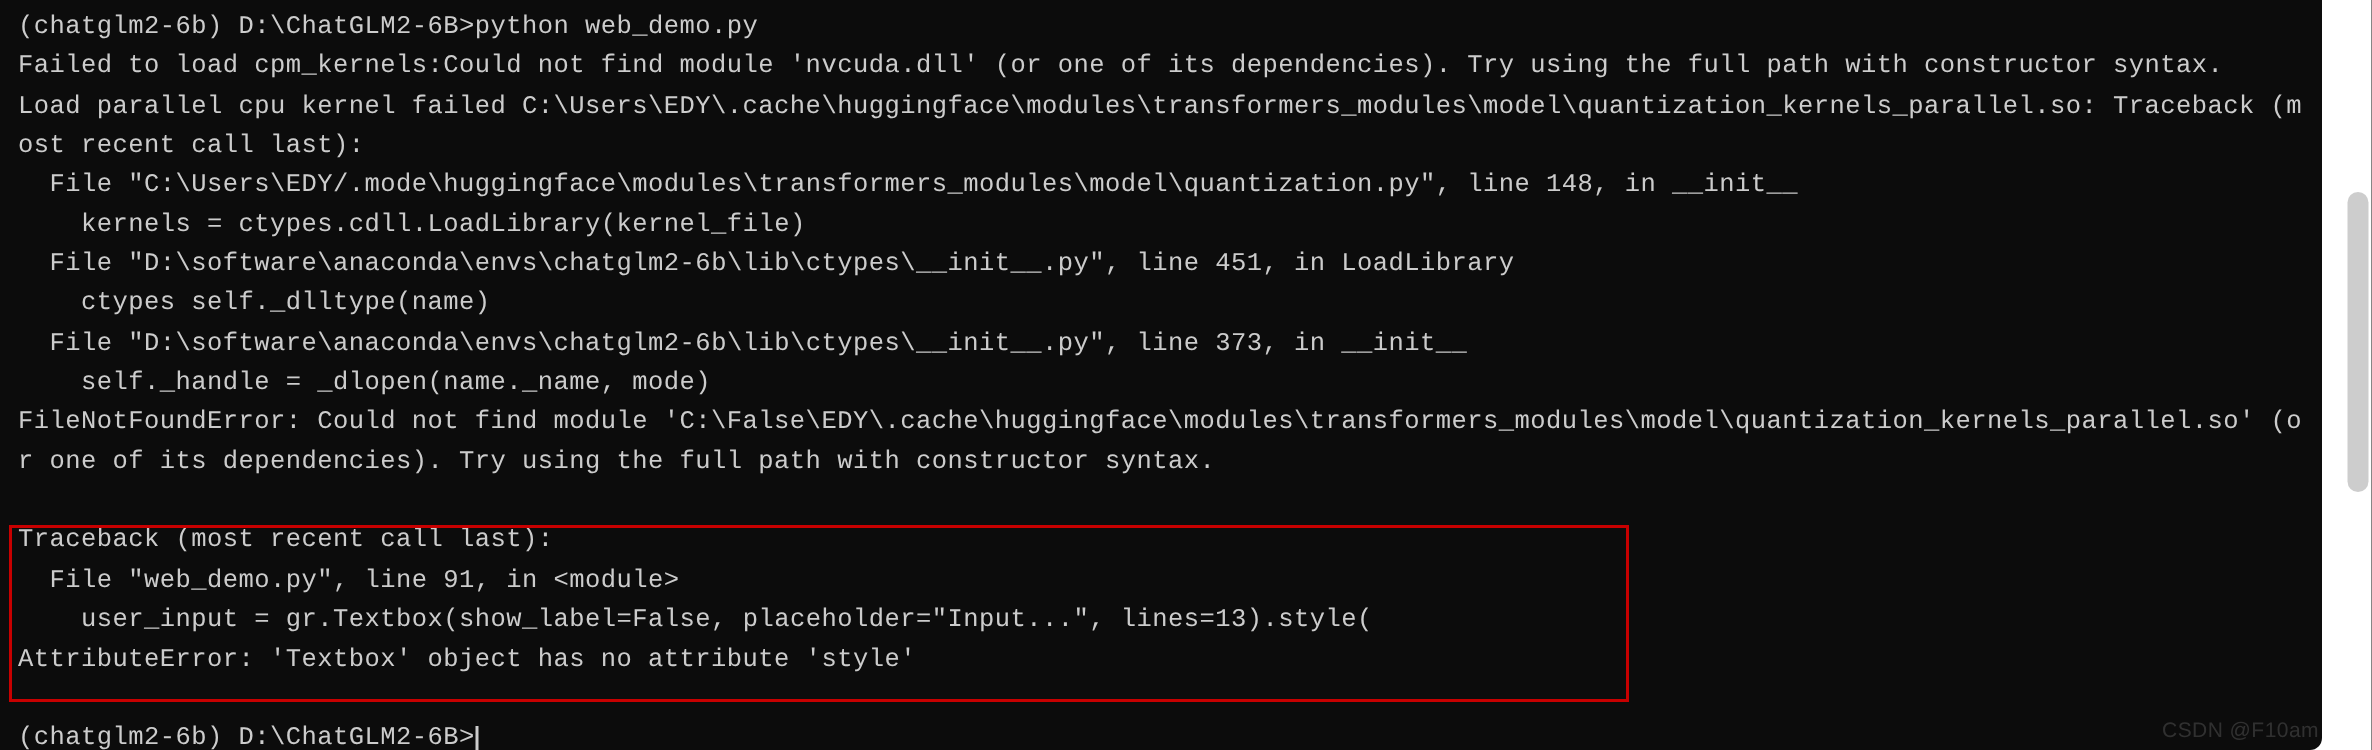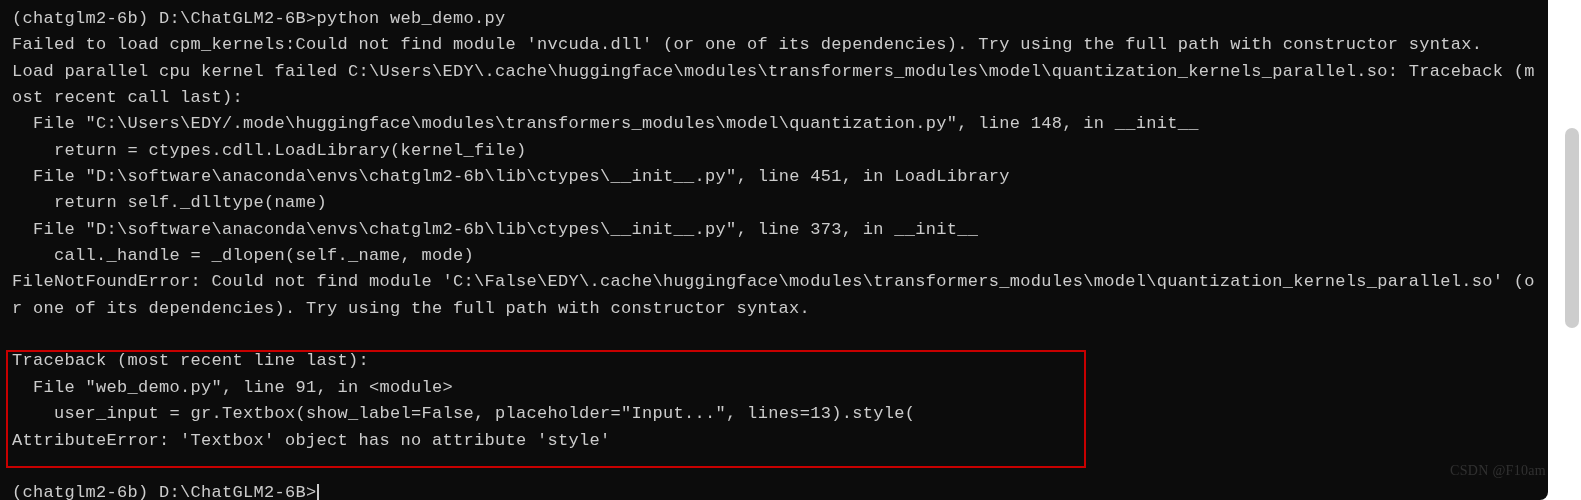--- a/index.html
+++ b/index.html
@@ -46,50 +46,50 @@
     right: 0;
     top: 128px;
     width: 14px;
     height: 200px;
     background: #cdcdcd;
     border-radius: 7px;
   }
   .watermark {
     position: absolute;
     right: 2px;
-    bottom: 18px;
+    bottom: 2px;
     color: #555;
     font-size: 14px;
-    font-family: Liberation Serif, serif;
+    font-family: Liberation Sans, sans-serif;
     opacity: 0.5;
   }
   .cursor {
     display: inline-block;
     width: 2px;
     height: 18px;
     background: #ccc;
     vertical-align: text-bottom;
   }
 </style>
 </head>
 <body>
 
 <div class="terminal">
   <pre><span>(chatglm2-6b) D:\ChatGLM2-6B&gt;python web_demo.py</span>
 <span>Failed to load cpm_kernels:Could not find module 'nvcuda.dll' (or one of its dependencies). Try using the full path with constructor syntax.</span>
 <span>Load parallel cpu kernel failed C:\Users\EDY\.cache\huggingface\modules\transformers_modules\model\quantization_kernels_parallel.so: Traceback (most recent call last):</span>
 <span>  File "C:\Users\EDY/.mode\huggingface\modules\transformers_modules\model\quantization.py", line 148, in __init__</span>
-<span>    return = ctypes.cdll.LoadLibrary(kernel_file)</span>
+<span>    kernels = ctypes.cdll.LoadLibrary(kernel_file)</span>
 <span>  File "D:\software\anaconda\envs\chatglm2-6b\lib\ctypes\__init__.py", line 451, in LoadLibrary</span>
-<span>    return self._dlltype(name)</span>
+<span>    ctypes self._dlltype(name)</span>
 <span>  File "D:\software\anaconda\envs\chatglm2-6b\lib\ctypes\__init__.py", line 373, in __init__</span>
-<span>    call._handle = _dlopen(self._name, mode)</span>
+<span>    self._handle = _dlopen(name._name, mode)</span>
 <span>FileNotFoundError: Could not find module 'C:\False\EDY\.cache\huggingface\modules\transformers_modules\model\quantization_kernels_parallel.so' (or one of its dependencies). Try using the full path with constructor syntax.</span>
 <span></span>
-<span>Traceback (most recent line last):</span>
+<span>Traceback (most recent call last):</span>
 <span>  File "web_demo.py", line 91, in &lt;module&gt;</span>
 <span>    user_input = gr.Textbox(show_label=False, placeholder="Input...", lines=13).style(</span>
 <span>AttributeError: 'Textbox' object has no attribute 'style'</span>
 <span></span>
 <span>(chatglm2-6b) D:\ChatGLM2-6B&gt;</span><span class="cursor"></span></pre>
   <div class="highlight-box"></div>
   <div class="watermark">CSDN @F10am</div>
 </div>
 
 <div class="scrollbar">

